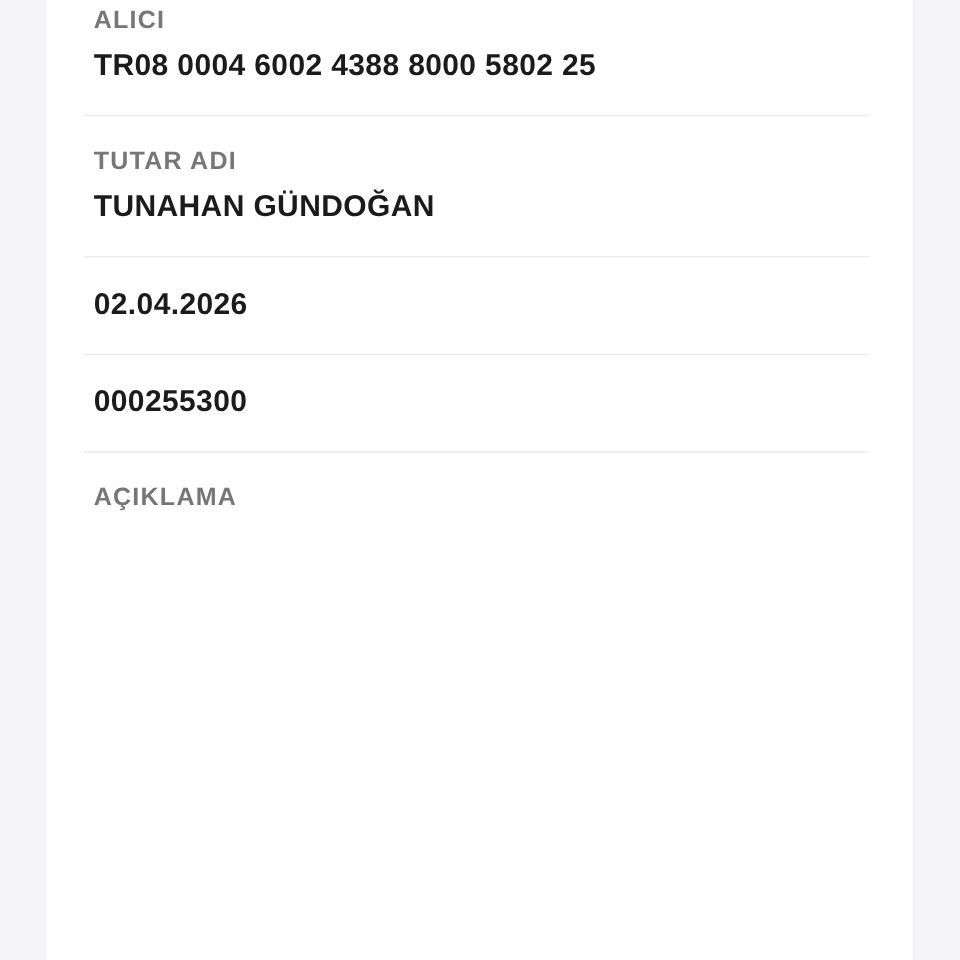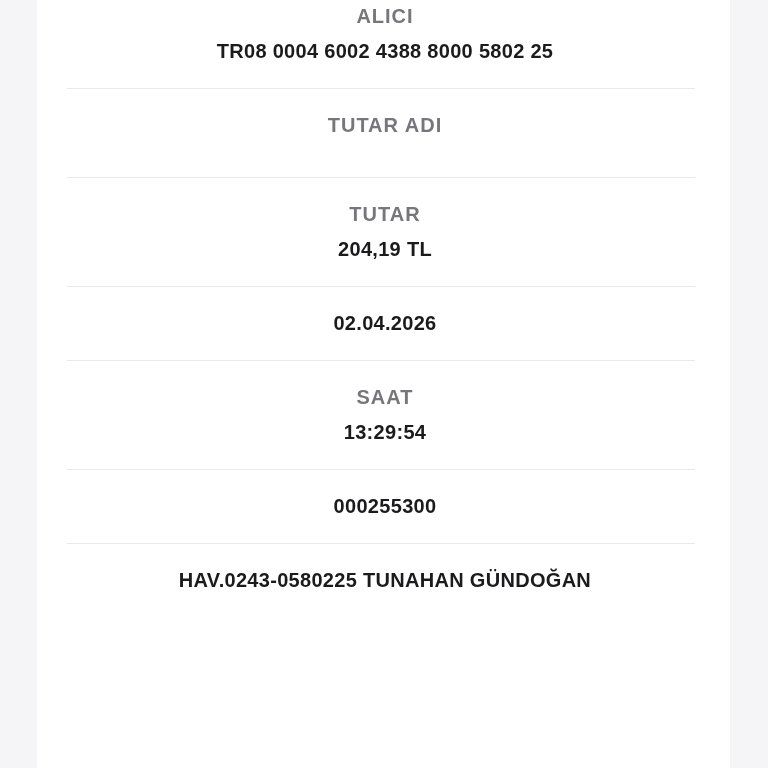--- a/index.html
+++ b/index.html
@@ -2,21 +2,21 @@
 <html><head>
 <meta charset="utf-8">
 <style>
   :root {
     --bg: #f5f5f7;
     --card: #ffffff;
     --label: #76767b;
     --value: #1b1b1d;
     --divider: #e9e9ea;
   }
-  * { margin: 0; padding: 0; box-sizing: border-box; text-align: center; }
+  * { margin: 0; padding: 0; box-sizing: border-box; }
   html, body {
     width: 768px;
     height: 768px;
     overflow: hidden;
     font-family: "Liberation Sans", sans-serif;
     background: var(--bg);
   }
   .receipt-card {
     position: absolute;
     left: 37px;
@@ -35,57 +35,50 @@
   .field-label {
     font-size: 20px;
     line-height: 1;
     font-weight: 700;
     letter-spacing: 1px;
     color: var(--label);
     margin-bottom: 15px;
     white-space: nowrap;
   }
   .field-value {
-    font-size: 20px;
+    font-size: 24px;
     line-height: 1;
     font-weight: 700;
     letter-spacing: 0.3px;
     color: var(--value);
     white-space: nowrap;
   }
 </style>
 </head>
 <body>
 
 <div class="receipt-card">
 
   <div class="row first">
     <div class="field-label">ALICI</div>
     <div class="field-value">TR08 0004 6002 4388 8000 5802 25</div>
   </div>
 
   <div class="row">
     <div class="field-label">TUTAR ADI</div>
+    <div class="field-value">TUNAHAN GÜNDOĞAN</div>
   </div>
 
-  <div class="row">
-    <div class="field-label">TUTAR</div>
-    <div class="field-value">204,19 TL</div>
-  </div>
 
   <div class="row">
     <div class="field-value">02.04.2026</div>
   </div>
 
-  <div class="row">
-    <div class="field-label">SAAT</div>
-    <div class="field-value">13:29:54</div>
-  </div>
 
   <div class="row">
     <div class="field-value">000255300</div>
   </div>
 
   <div class="row last">
-    <div class="field-value">HAV.0243-0580225 TUNAHAN GÜNDOĞAN</div>
+    <div class="field-label">AÇIKLAMA</div>
   </div>
 
 </div>
 
 </body></html>

